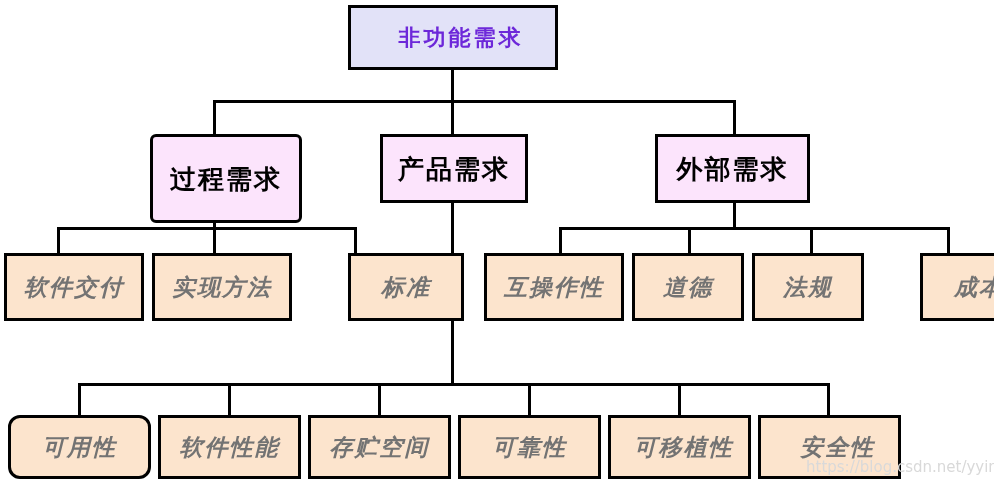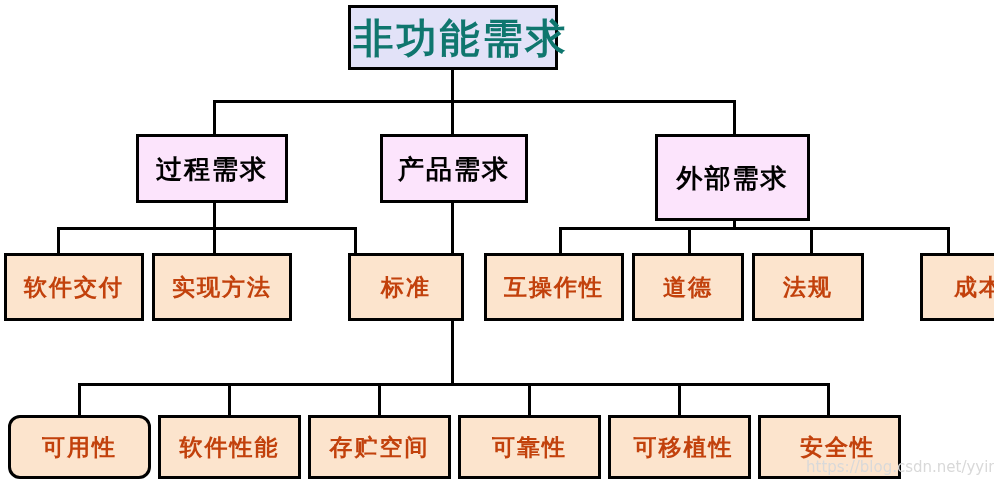--- a/index.html
+++ b/index.html
@@ -23,34 +23,35 @@
     align-items: center;
     justify-content: center;
     text-align: center;
     letter-spacing: 2px;
     font-weight: bold;
     line-height: 1;
     white-space: nowrap;
   }
   .node.root {
     background: #e2e2f8;
-    color: #0f766e;
-    font-size: 40px;
+    color: #6d28d9;
+    font-size: 22px;
     letter-spacing: 3px;
     padding-left: 16px;
   }
   .node.level2 {
     background: #fce4fc;
     color: #000000;
     font-size: 26px;
   }
   .node.level3 {
     background: #fce4cd;
-    color: #c2410c;
+    color: #737373;
     font-size: 23px;
+    font-style: italic;
   }
   .line {
     position: absolute;
     background: #000000;
   }
   .line.v { width: 3px; }
   .line.h { height: 3px; }
   .watermark {
     position: absolute;
     color: #d9d9d9;
@@ -90,25 +91,25 @@
   <div class="line h" style="left:78px; top:383px; width:752px;"></div>
   <div class="line v" style="left:78px; top:383px; height:32px;"></div>
   <div class="line v" style="left:228px; top:383px; height:32px;"></div>
   <div class="line v" style="left:378px; top:383px; height:32px;"></div>
   <div class="line v" style="left:528px; top:383px; height:32px;"></div>
   <div class="line v" style="left:678px; top:383px; height:32px;"></div>
   <div class="line v" style="left:827px; top:383px; height:32px;"></div>
 
   <div class="node root" style="left:348px; top:5px; width:210px; height:65px;">非功能需求</div>
 
-  <div class="node level2" style="left:136px; top:134px; width:152px; height:69px;">过程需求</div>
+  <div class="node level2" style="left:150px; top:134px; width:152px; height:89px;border-radius:6px;">过程需求</div>
 
   <div class="node level2" style="left:380px; top:134px; width:148px; height:69px;">产品需求</div>
 
-  <div class="node level2" style="left:655px; top:134px; width:155px; height:87px;">外部需求</div>
+  <div class="node level2" style="left:655px; top:134px; width:155px; height:69px;">外部需求</div>
 
   <div class="node level3" style="left:4px; top:253px; width:140px; height:68px;">软件交付</div>
   <div class="node level3" style="left:152px; top:253px; width:140px; height:68px;">实现方法</div>
   <div class="node level3" style="left:300px; top:253px; width:116px; height:68px;margin-left:48px;">标准</div>
 
   <div class="node level3" style="left:484px; top:253px; width:140px; height:68px;">互操作性</div>
   <div class="node level3" style="left:632px; top:253px; width:112px; height:68px;">道德</div>
   <div class="node level3" style="left:752px; top:253px; width:112px; height:68px;">法规</div>
   <div class="node level3" style="left:920px; top:253px; width:118px; height:68px;">成本</div>
 

